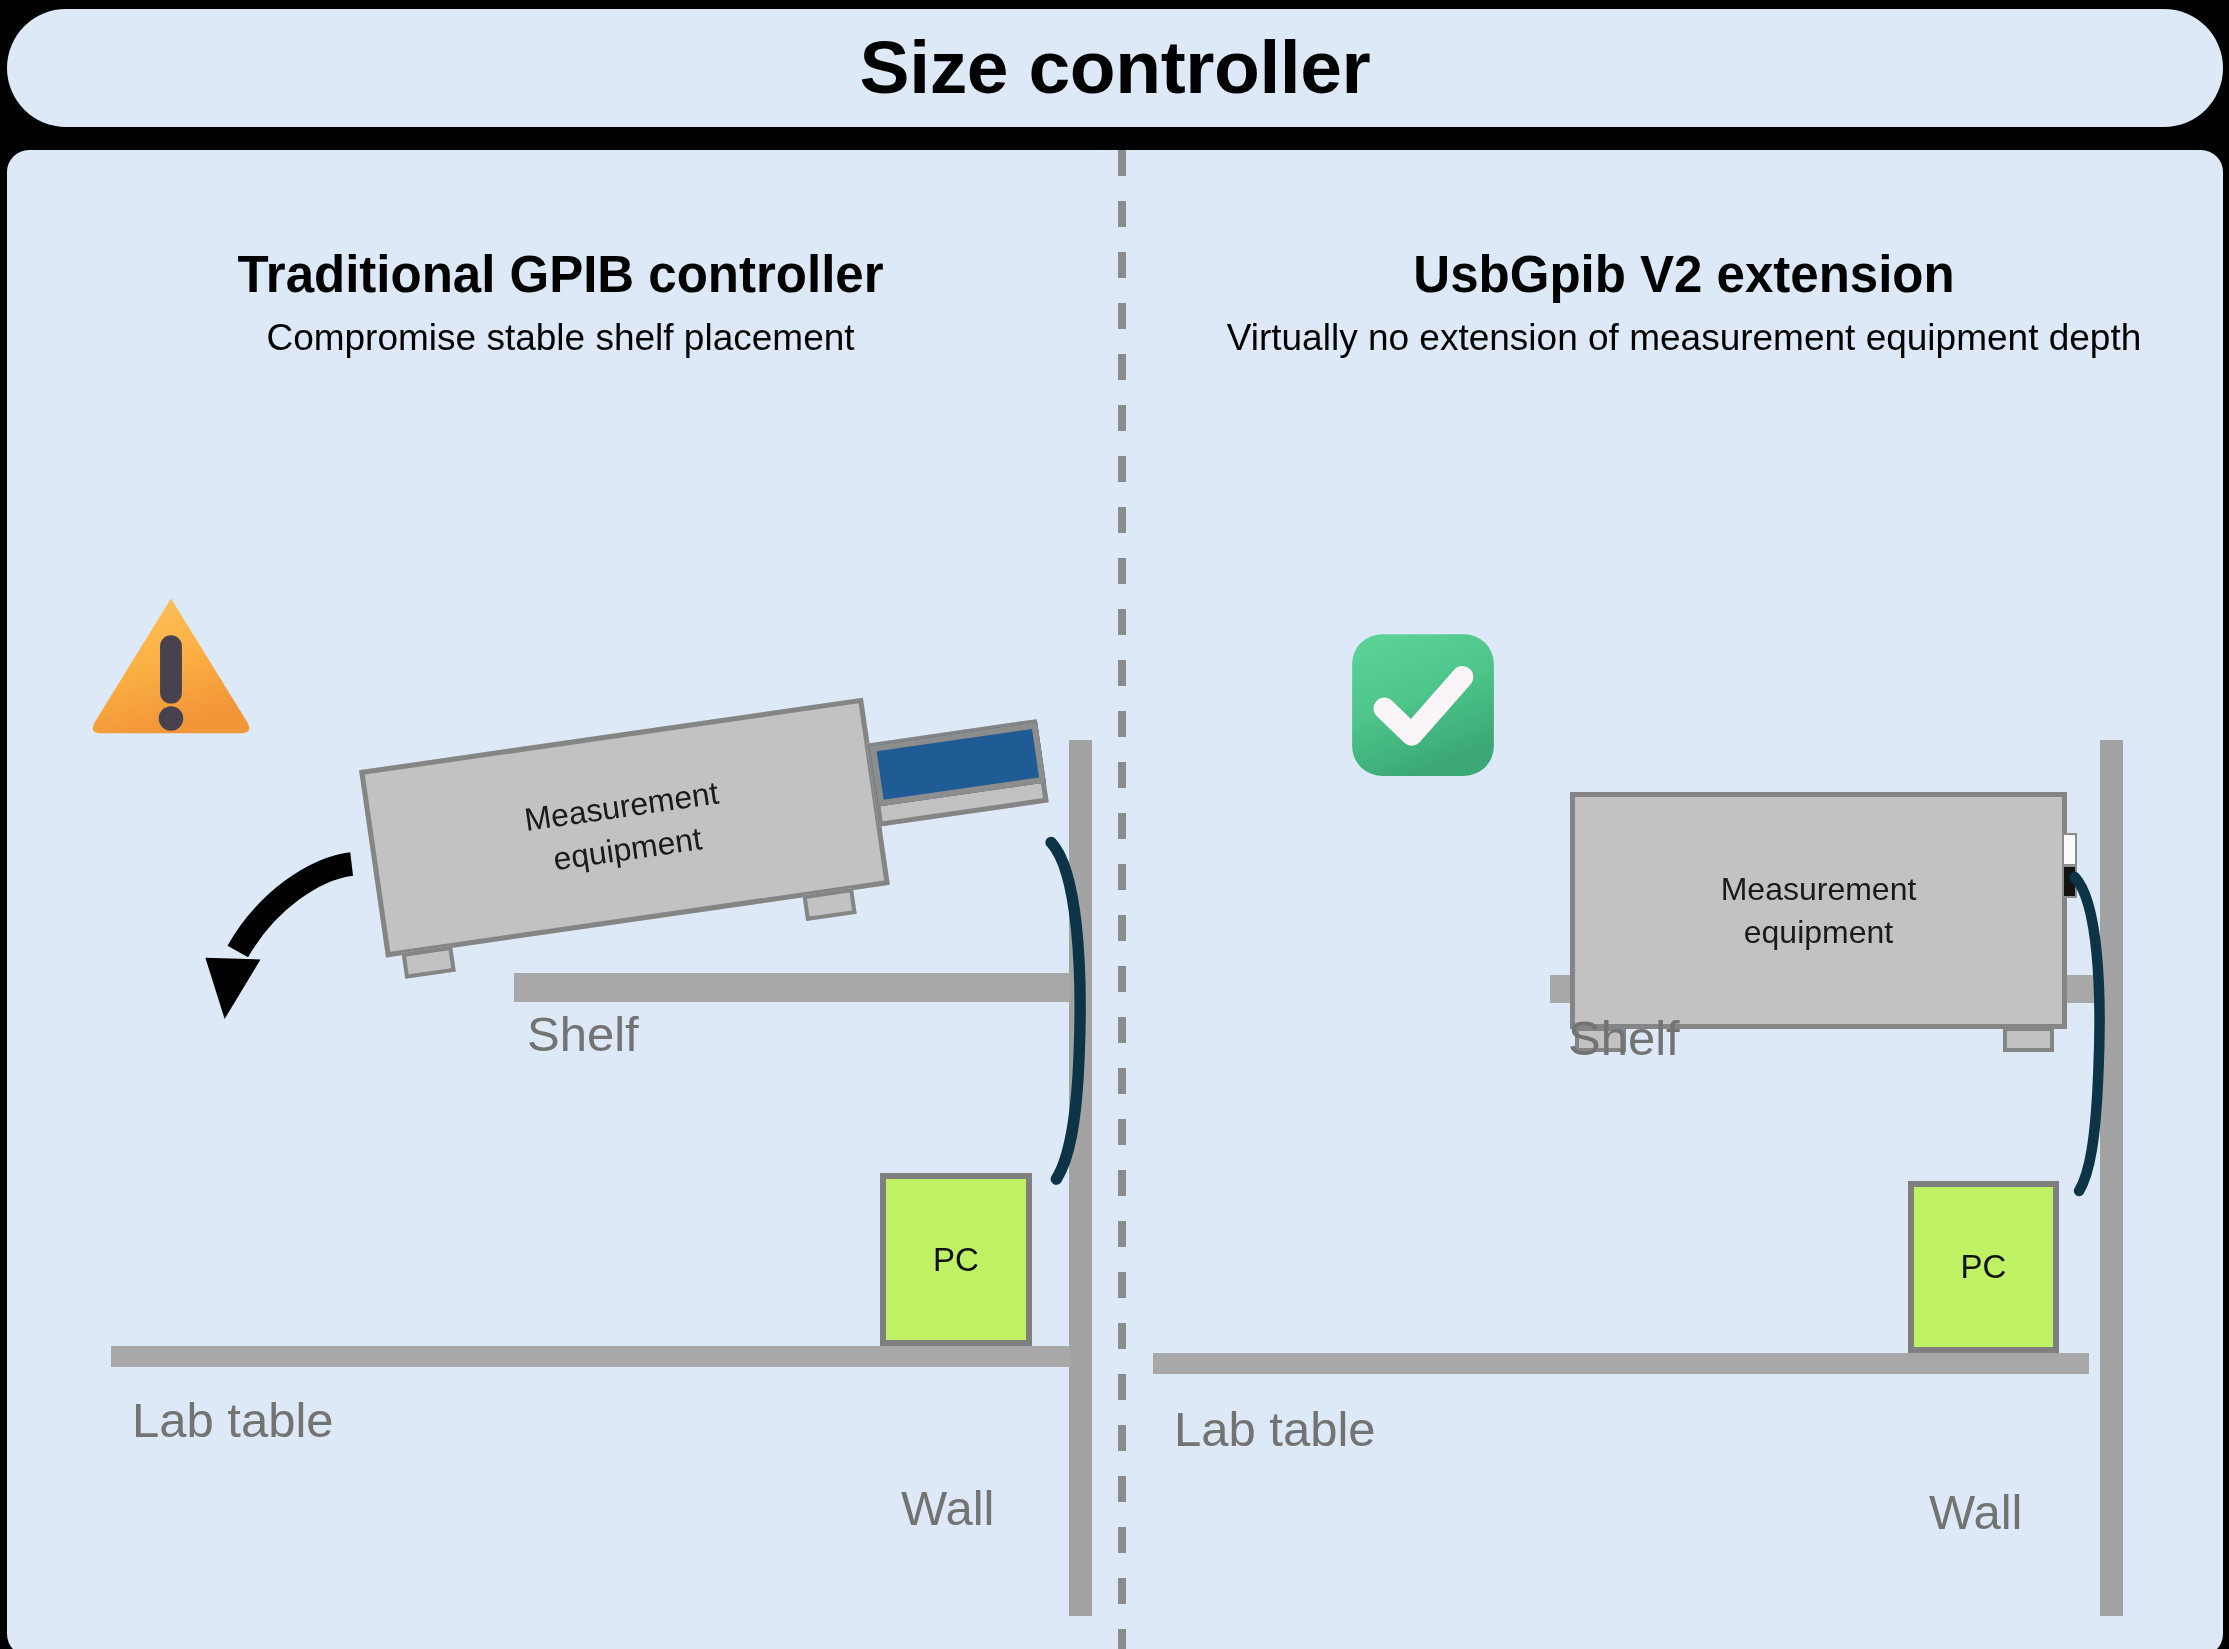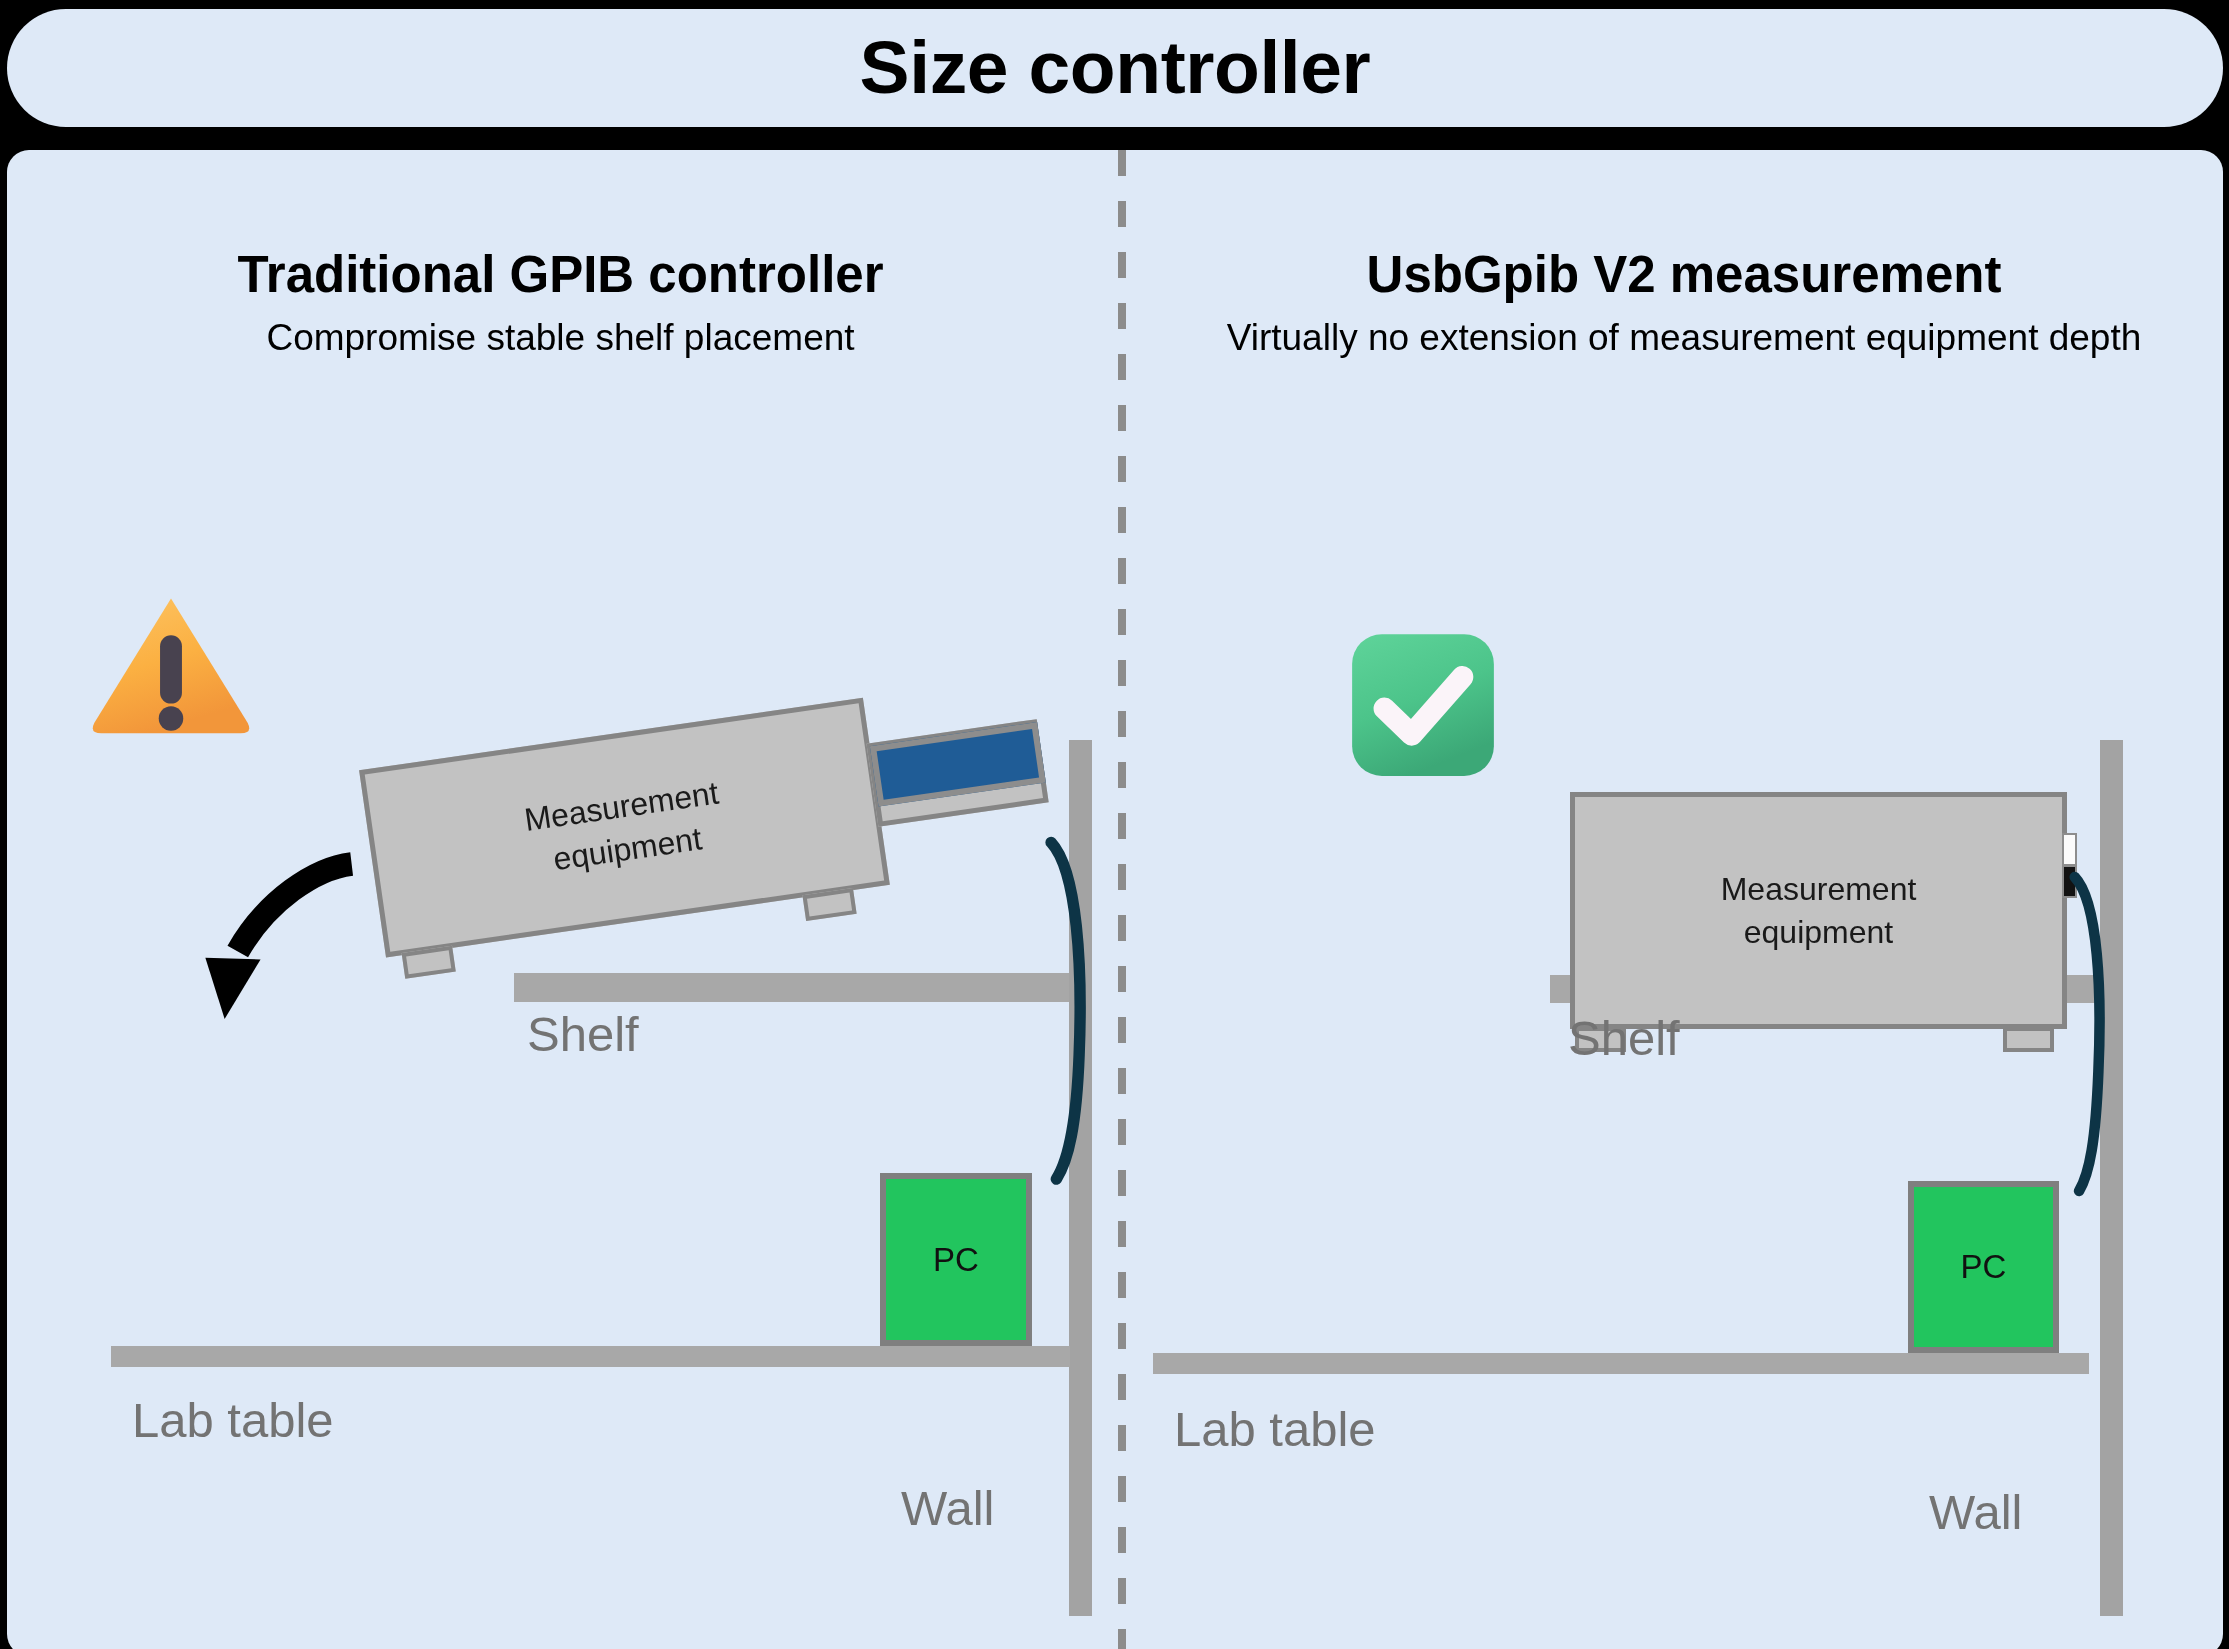--- a/index.html
+++ b/index.html
@@ -118,21 +118,21 @@
     pointer-events: none;
   }
   .foot {
     position: absolute;
     background: #C2C2C2;
     border: 4.4px solid #858585;
     box-sizing: border-box;
   }
   .pc {
     position: absolute;
-    background: #22c55e;
+    background: #bef264;
     border: 6.1px solid #7F7F7F;
     box-sizing: border-box;
     display: flex;
     align-items: center;
     justify-content: center;
   }
   .pc-label {
     font-size: 33px;
     color: #111111;
   }
@@ -237,21 +237,21 @@
       <div class="pc-label">PC</div>
     </div>
 
     <div class="table-top" style="left:104px; top:1196px; width:959px; height:21px;"></div>
 
     <div class="scene-label" style="left:520px; top:856px;">Shelf</div>
     <div class="scene-label" style="left:125px; top:1242px;">Lab table</div>
     <div class="scene-label" style="left:894px; top:1330px;">Wall</div>
 
     <div class="col-head" style="left:1159px; top:97px; width:1036px;">
-      <div class="col-title">UsbGpib V2 measurement</div>
+      <div class="col-title">UsbGpib V2 extension</div>
       <div class="col-sub">Virtually no extension of measurement equipment depth</div>
     </div>
 
     <svg class="check-icon" style="left:1339px; top:478px;" width="154" height="154" viewBox="0 0 176 176">
       <defs>
         <linearGradient id="okGrad" x1="0" y1="0" x2="0.4" y2="1">
           <stop offset="0%" stop-color="#5FD49A"></stop>
           <stop offset="55%" stop-color="#4CC48A"></stop>
           <stop offset="100%" stop-color="#3CA877"></stop>
         </linearGradient>

